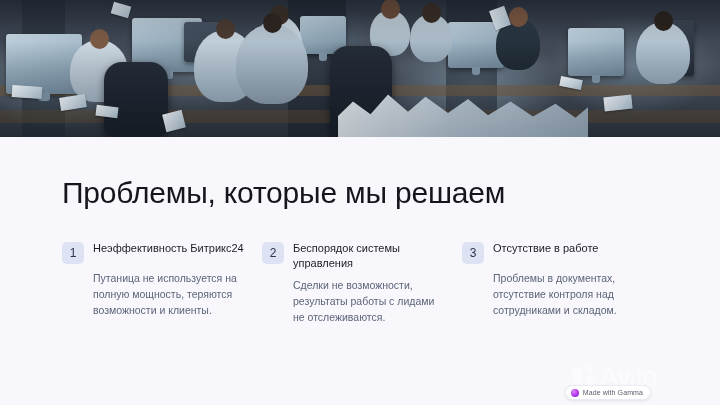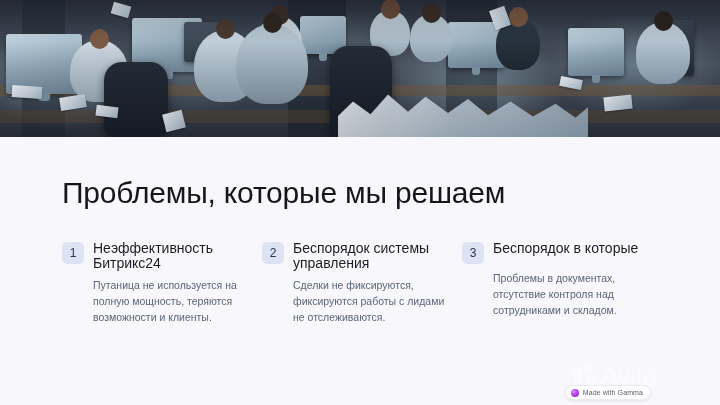--- a/index.html
+++ b/index.html
@@ -183,21 +183,21 @@
     background: #dde3f2;
     color: #2b3550;
     font-size: 12px;
     line-height: 22px;
     text-align: center;
     font-weight: 400;
     margin-top: 1px;
   }
 
   .col-title {
-    font-size: 14px;
+    font-size: 11px;
     line-height: 15px;
     color: #1b1d26;
     font-weight: 400;
   }
 
   .col-body {
     margin-left: 31px;
     margin-top: 6px;
     font-size: 10.5px;
     line-height: 16px;
@@ -330,27 +330,27 @@
           <span class="col-title">Неэффективность Битрикс24</span>
         </div>
         <p class="col-body">Путаница не используется на полную мощность, теряются возможности и клиенты.</p>
       </div>
 
       <div class="col">
         <div class="col-head">
           <span class="badge">2</span>
           <span class="col-title">Беспорядок системы управления</span>
         </div>
-        <p class="col-body">Сделки не фиксируются, фиксируются работы с лидами не отслеживаются.</p>
+        <p class="col-body">Сделки не возможности, результаты работы с лидами не отслеживаются.</p>
       </div>
 
       <div class="col">
         <div class="col-head">
           <span class="badge">3</span>
-          <span class="col-title">Беспорядок в которые</span>
+          <span class="col-title">Отсутствие в работе</span>
         </div>
         <p class="col-body">Проблемы в документах, отсутствие контроля над сотрудниками и складом.</p>
       </div>
 
     </div>
 
     <div class="avito">
       <span class="avito-mark">
         <i></i>
           <i></i>

